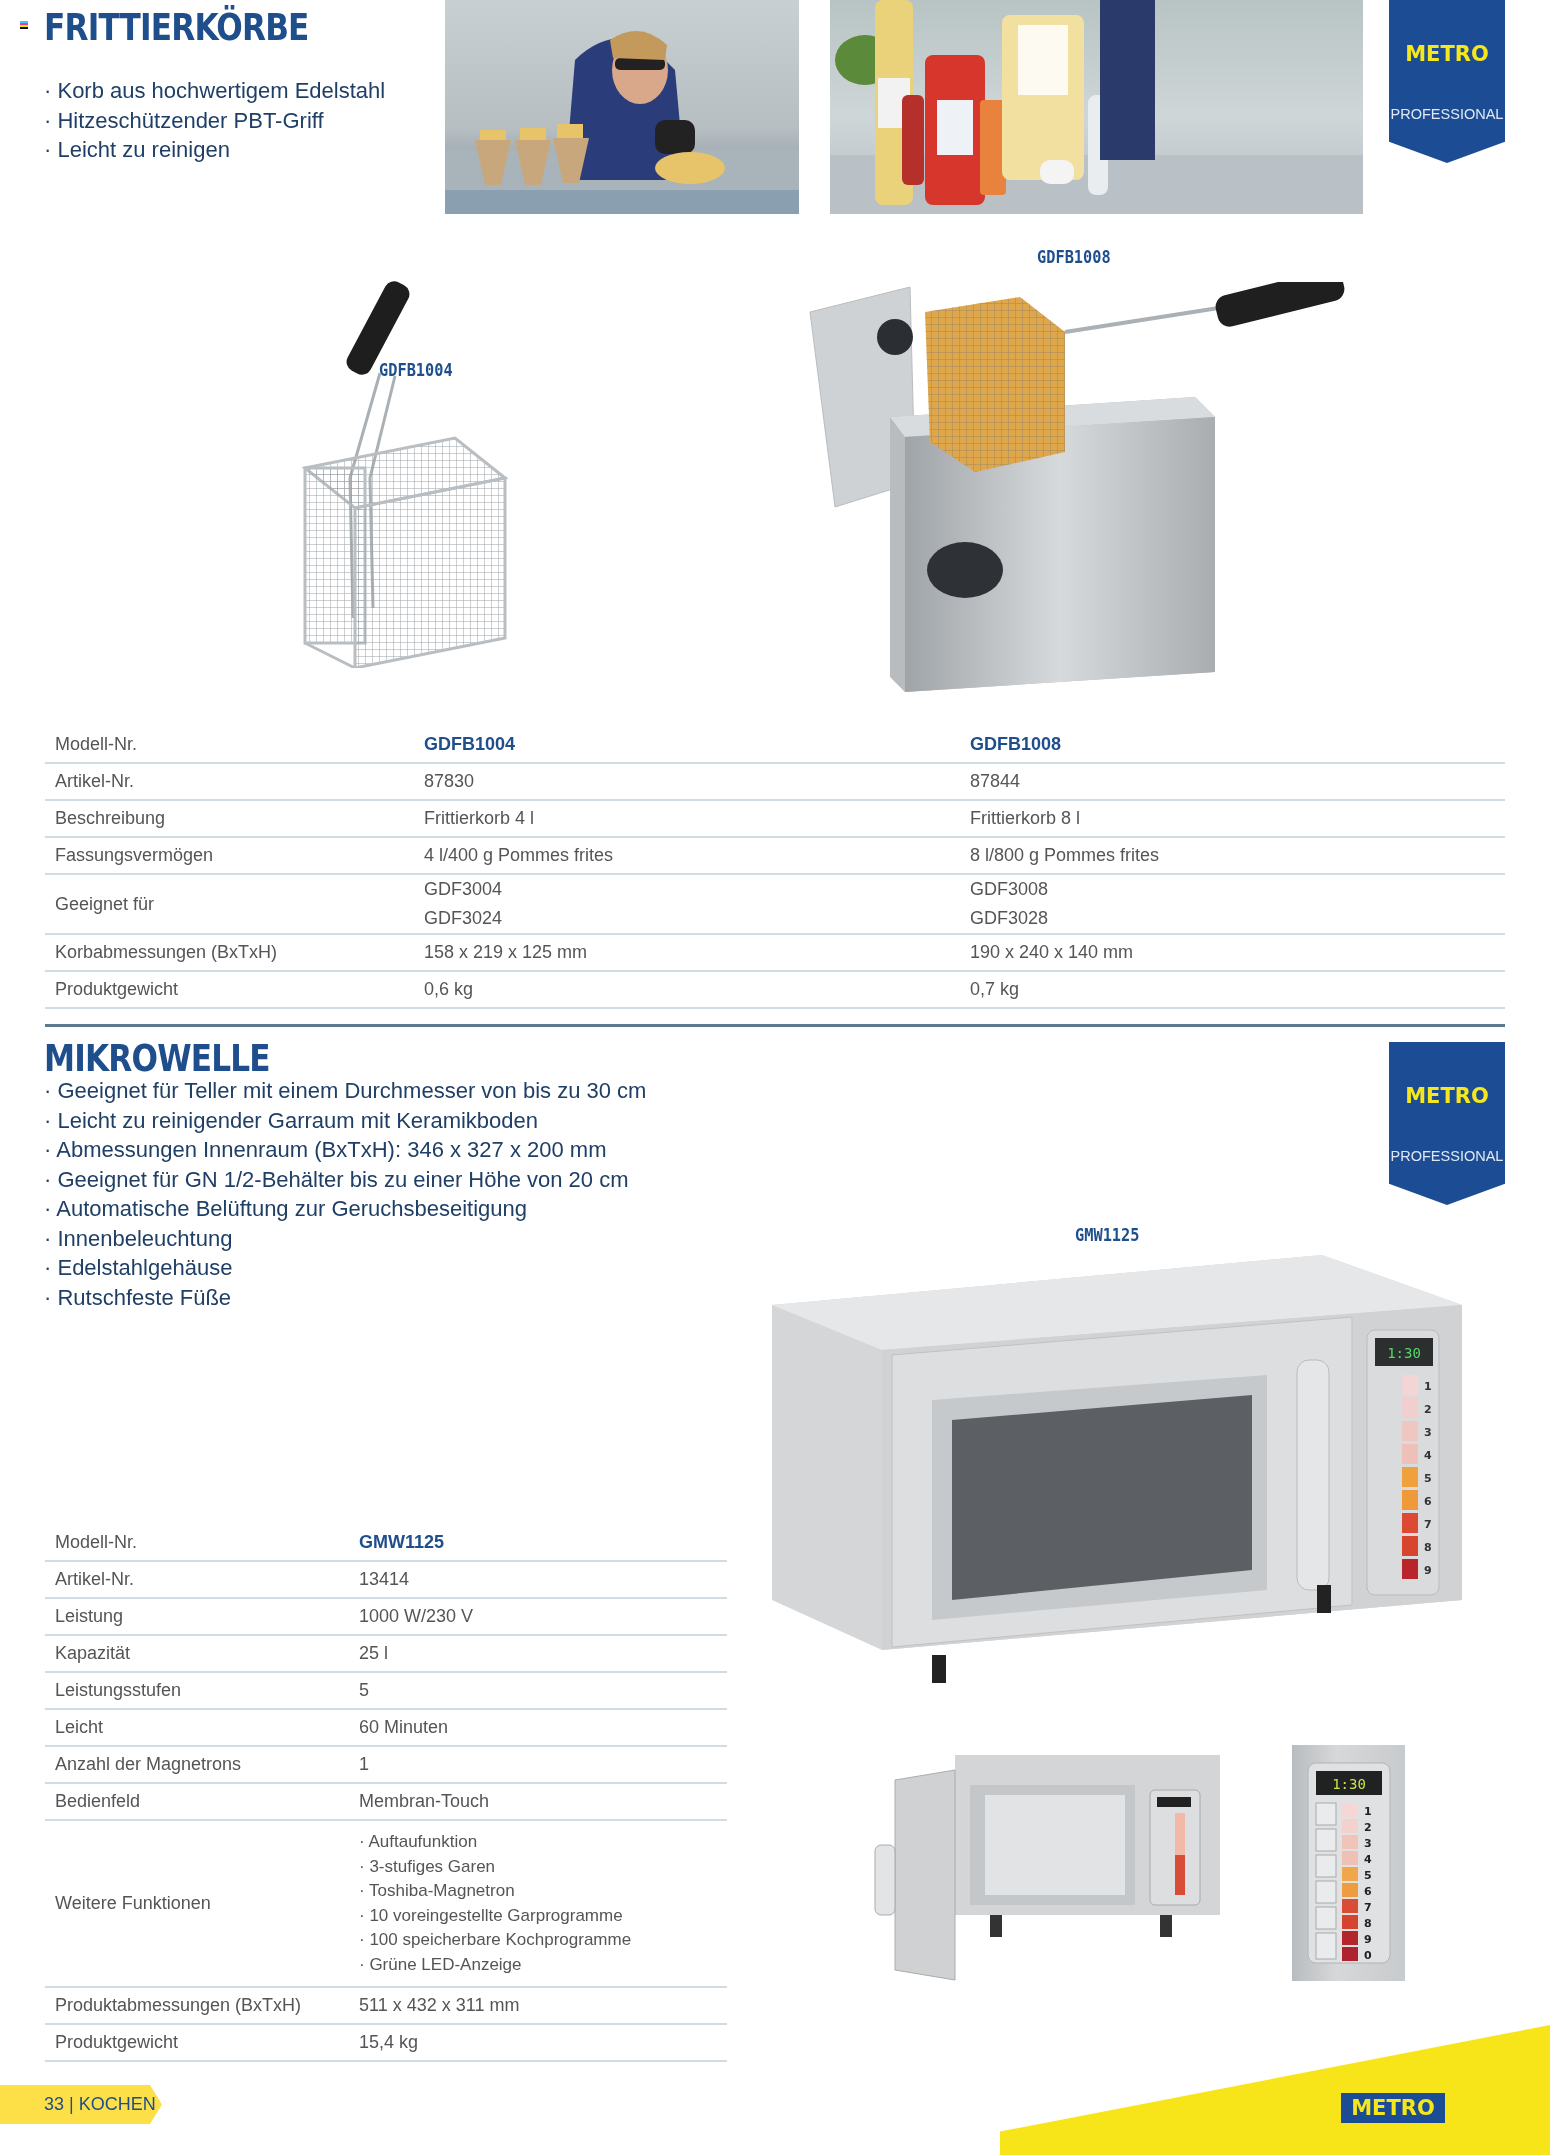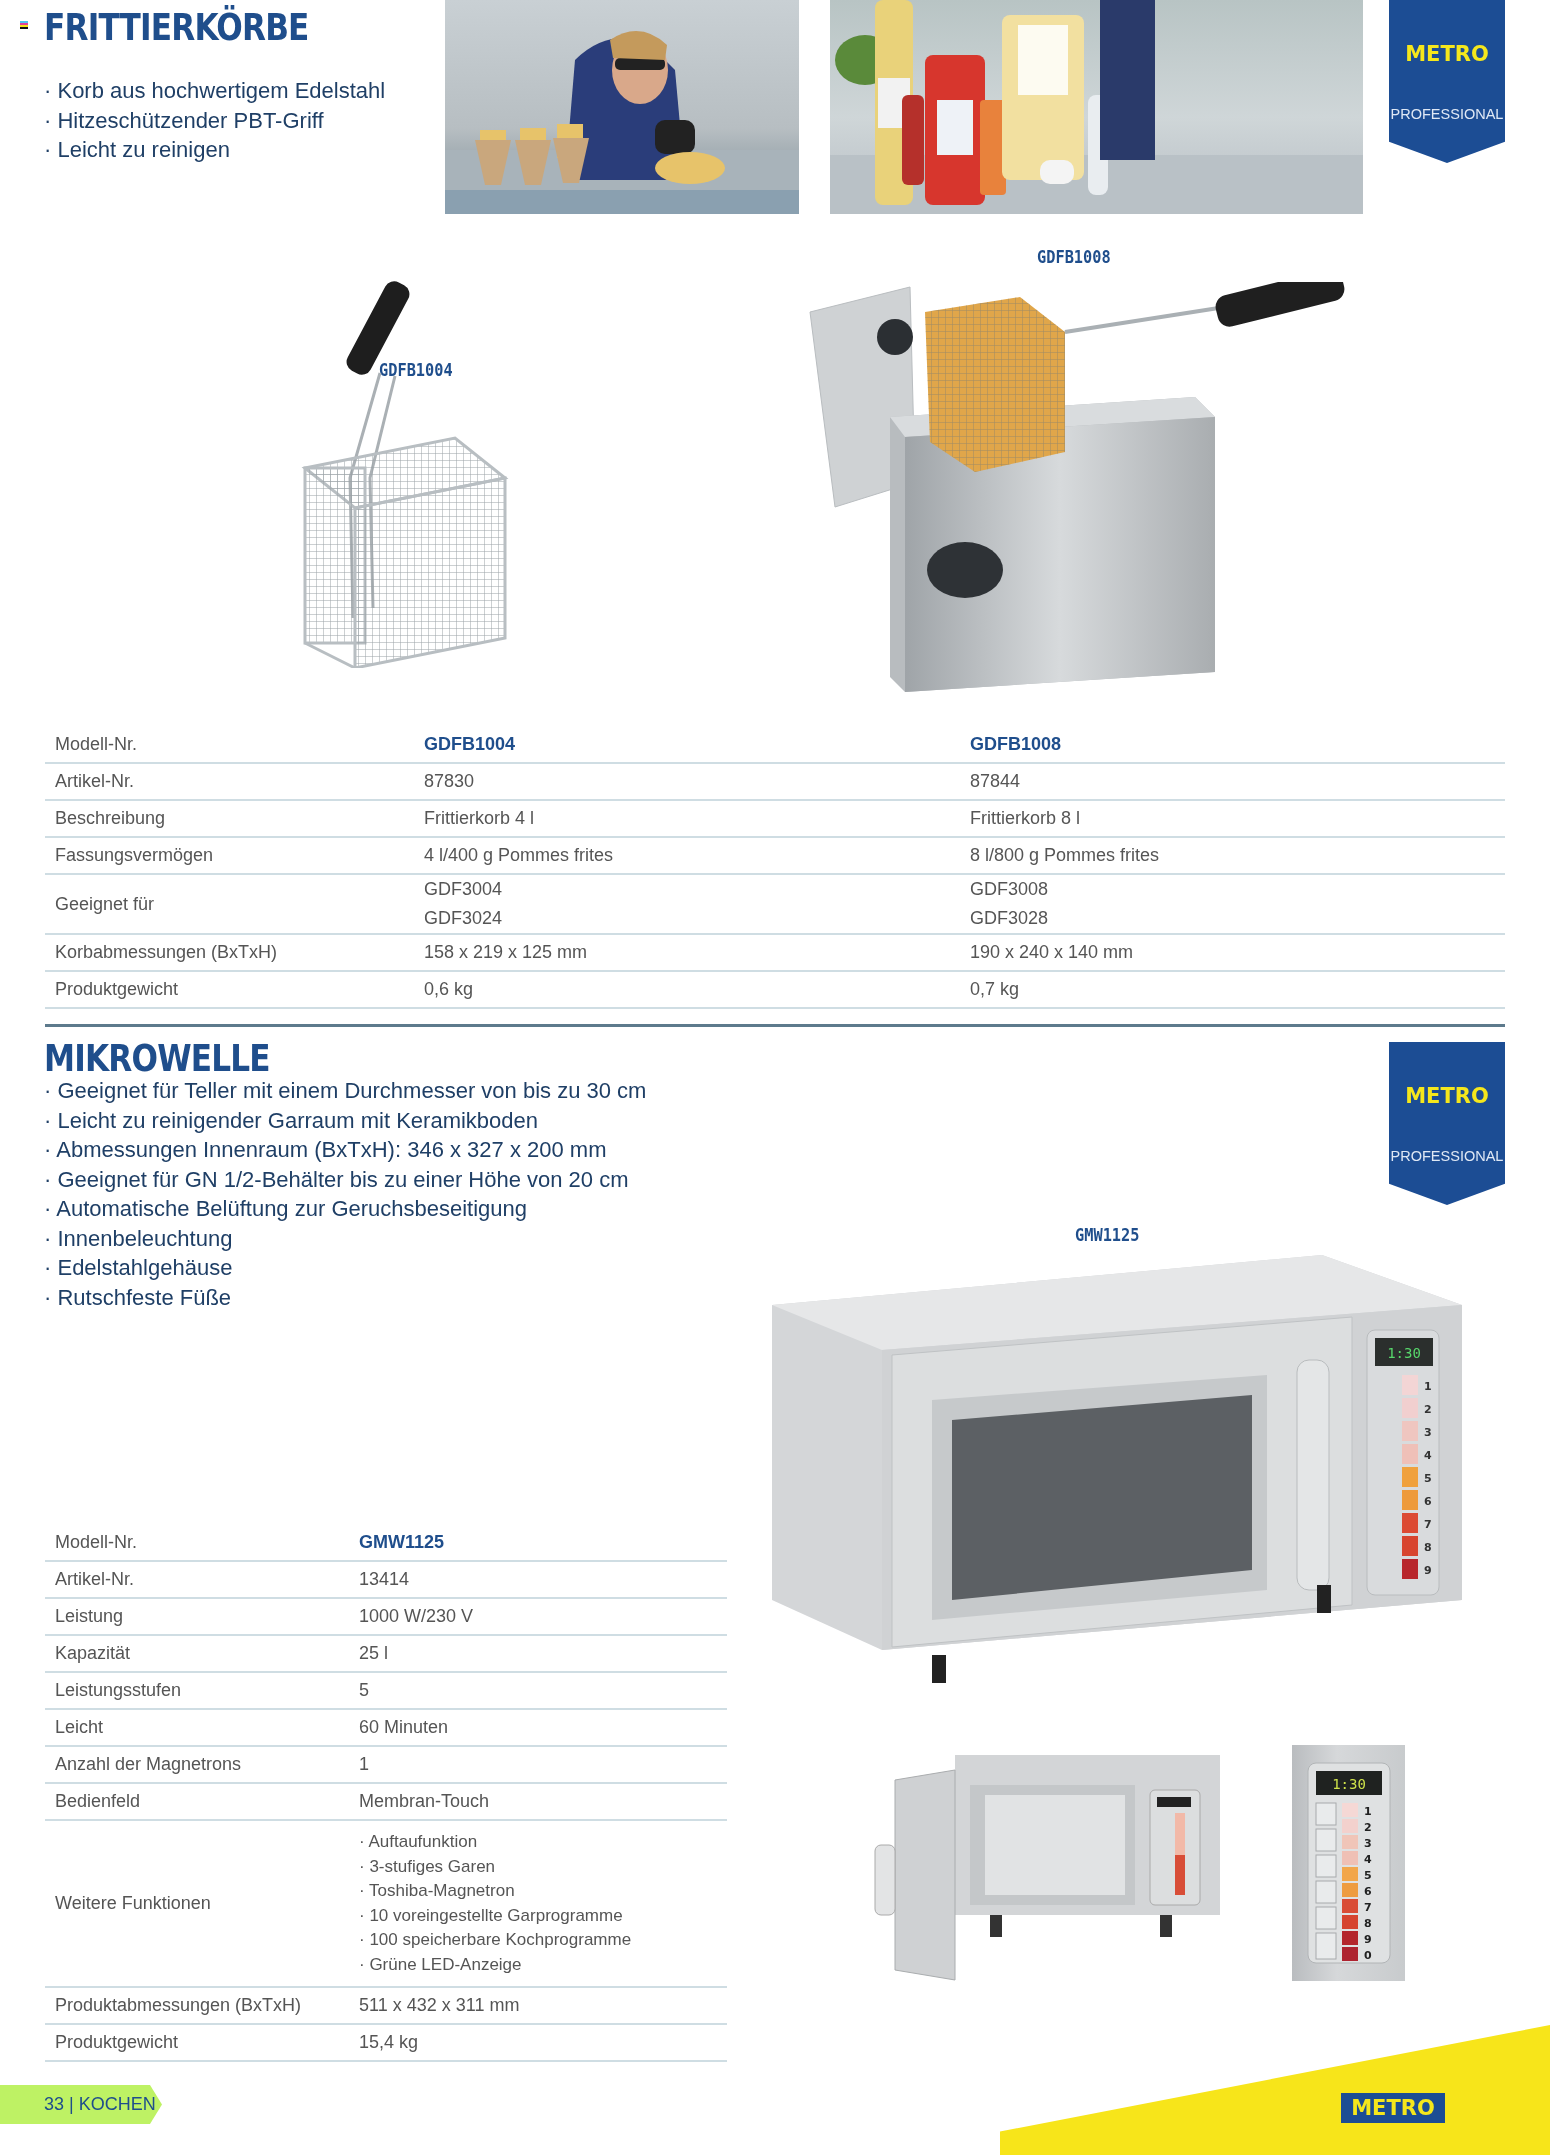--- a/index.html
+++ b/index.html
@@ -32,21 +32,21 @@
   .spec-table { position: absolute; border-collapse: collapse; font-family: "Liberation Sans", sans-serif; font-size: 18px; color: #555; }
   .spec-table td { border-bottom: 2px solid #cfdde3; padding: 0 0 0 10px; height: 37px; vertical-align: middle; line-height: 29px; }
   .spec-table td.model { color: #1f4e8c; font-weight: bold; }
   .spec-table .multi div { line-height: 29px; }
   .spec-table .funcs div { line-height: 24.5px; font-size: 17px; }
   .spec-table .funcs div::before { content: "· "; }
 
   .divider { position: absolute; height: 3px; background: #5d7a8c; }
 
   .footer-tab {
-    position: absolute; left: 0; top: 2085px; width: 162px; height: 39px; background: #bef264;
+    position: absolute; left: 0; top: 2085px; width: 162px; height: 39px; background: #fde047;
     clip-path: polygon(0 0, 150px 0, 162px 50%, 150px 100%, 0 100%);
     color: #1f4e8c; font-family: "Liberation Sans", sans-serif; font-size: 18px; line-height: 39px; padding-left: 44px;
   }
   .footer-yellow { position: absolute; right: 0; bottom: 0; width: 550px; height: 130px; background: #f7e51a; clip-path: polygon(100% 0, 100% 100%, 0 100%, 0 82%); }
   .footer-logo { position: absolute; left: 1341px; top: 2093px; width: 104px; height: 30px; background: #1c4d94; color: #f5e71c; font-weight: bold; font-family: "DejaVu Sans", sans-serif; font-size: 21px; line-height: 30px; text-align: center; }
 </style>
 </head>
 <body>
 
 <div class="cmyk">

